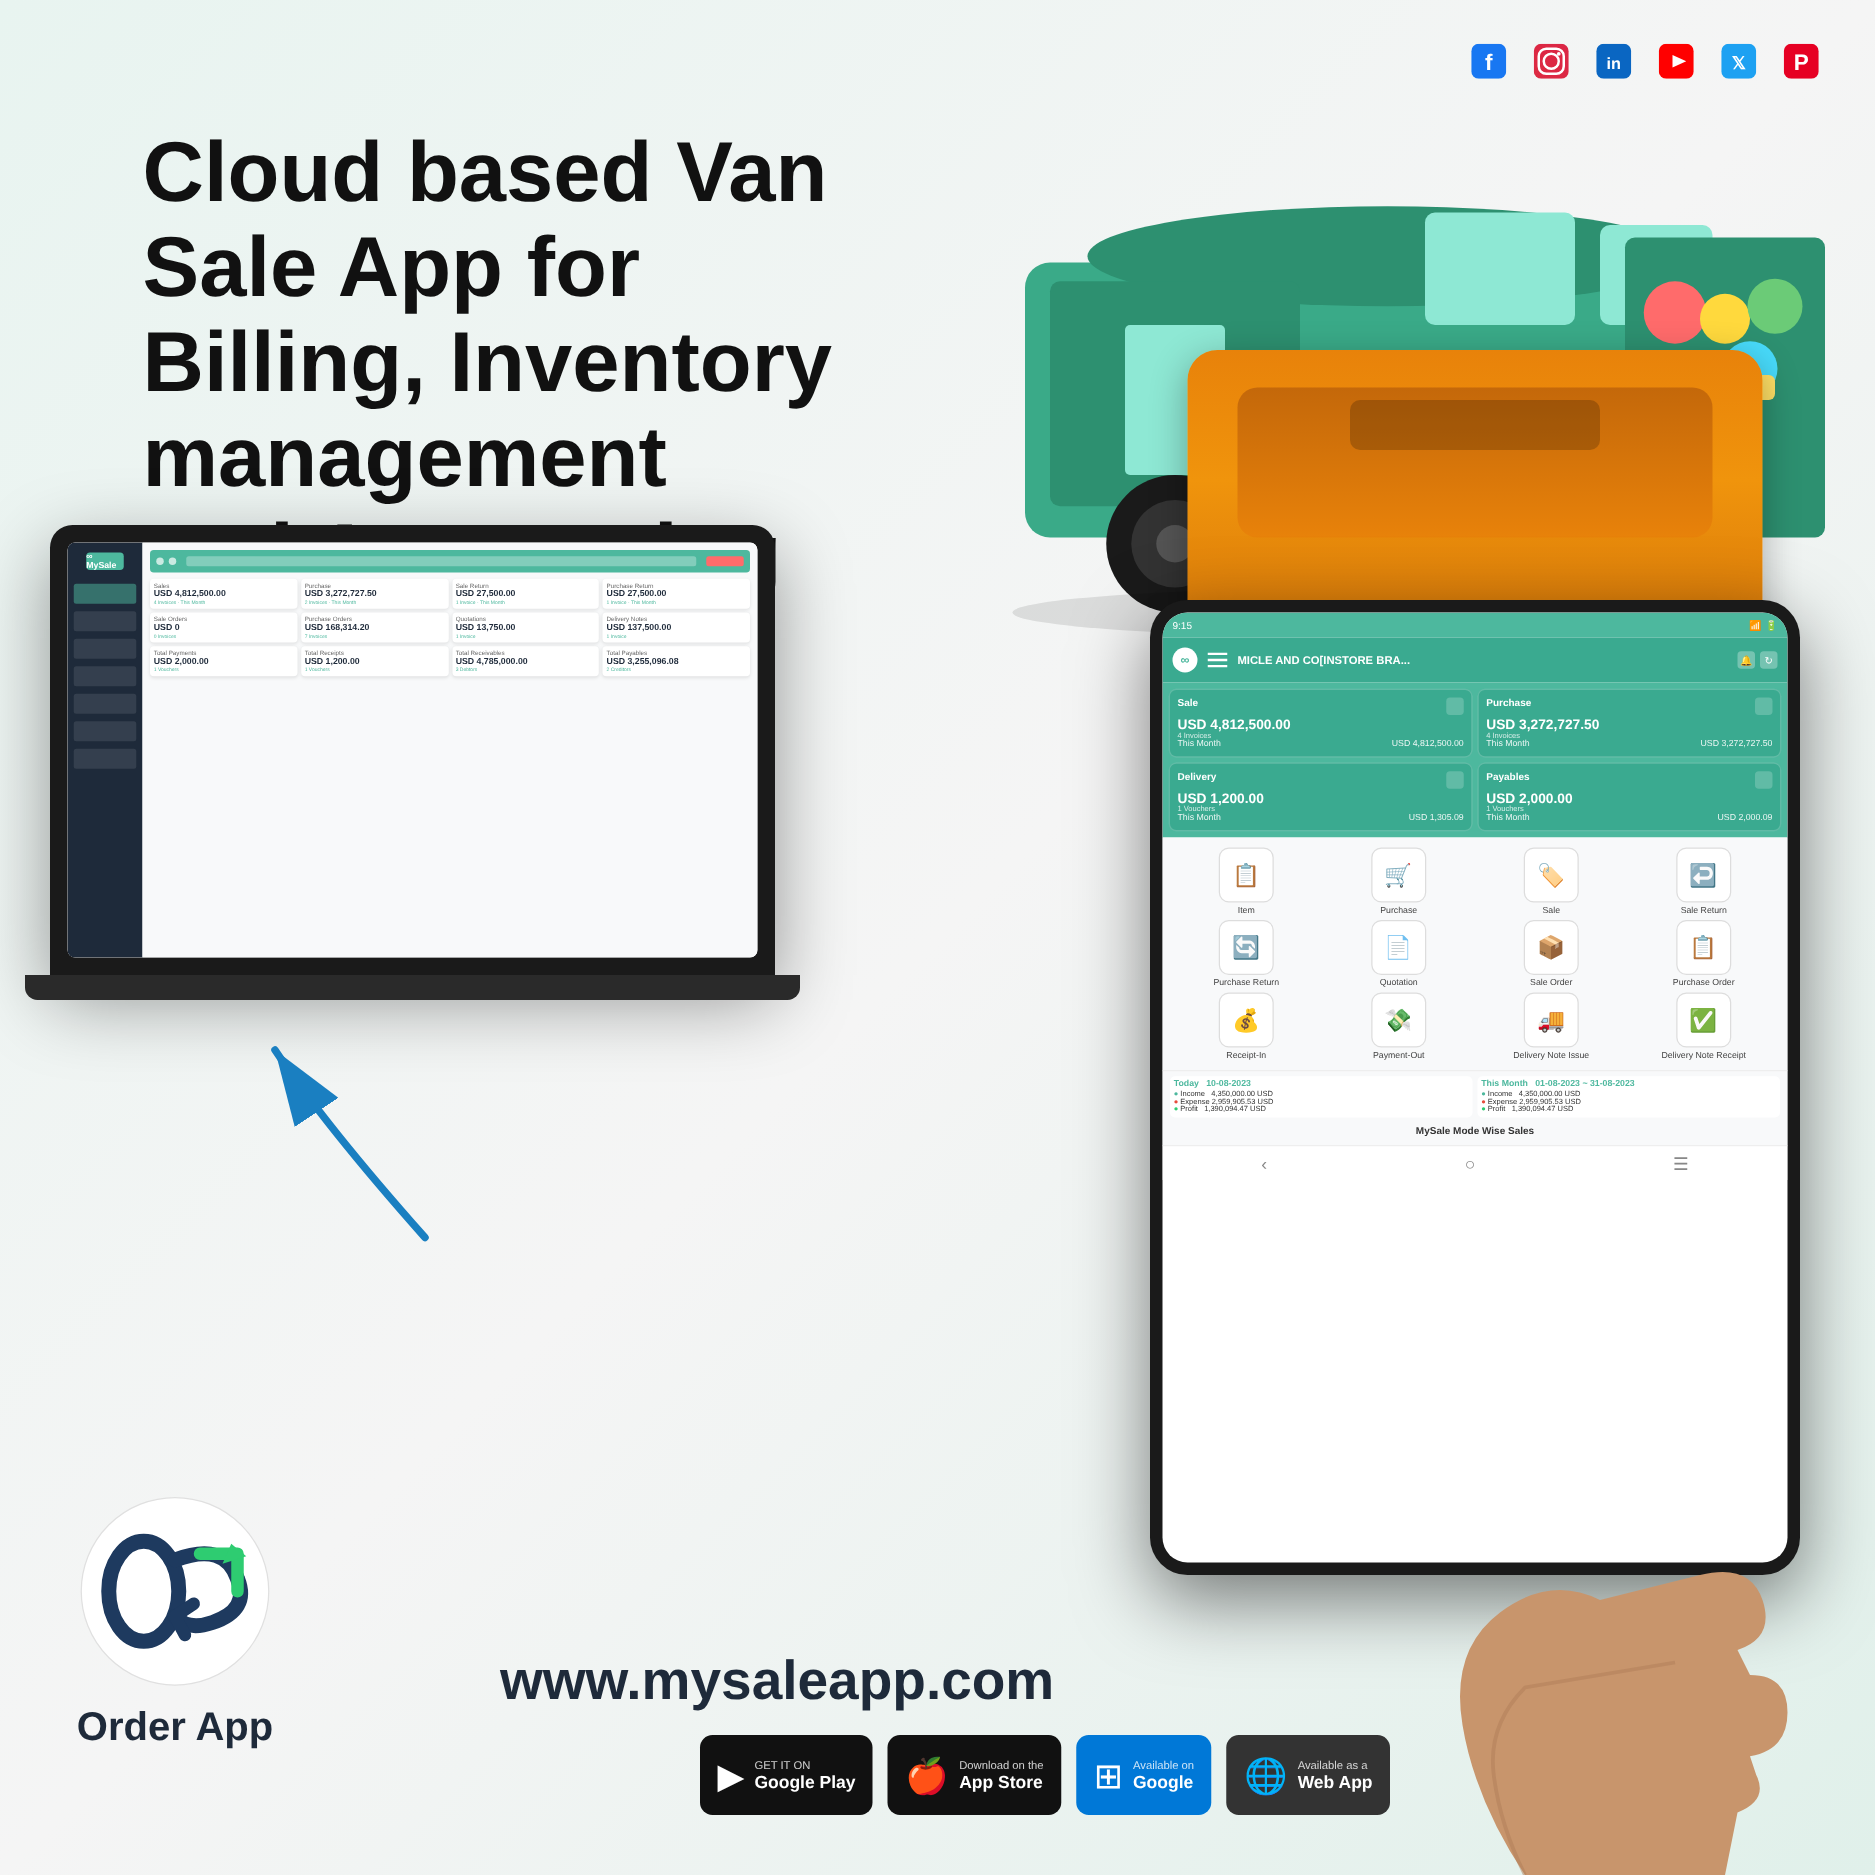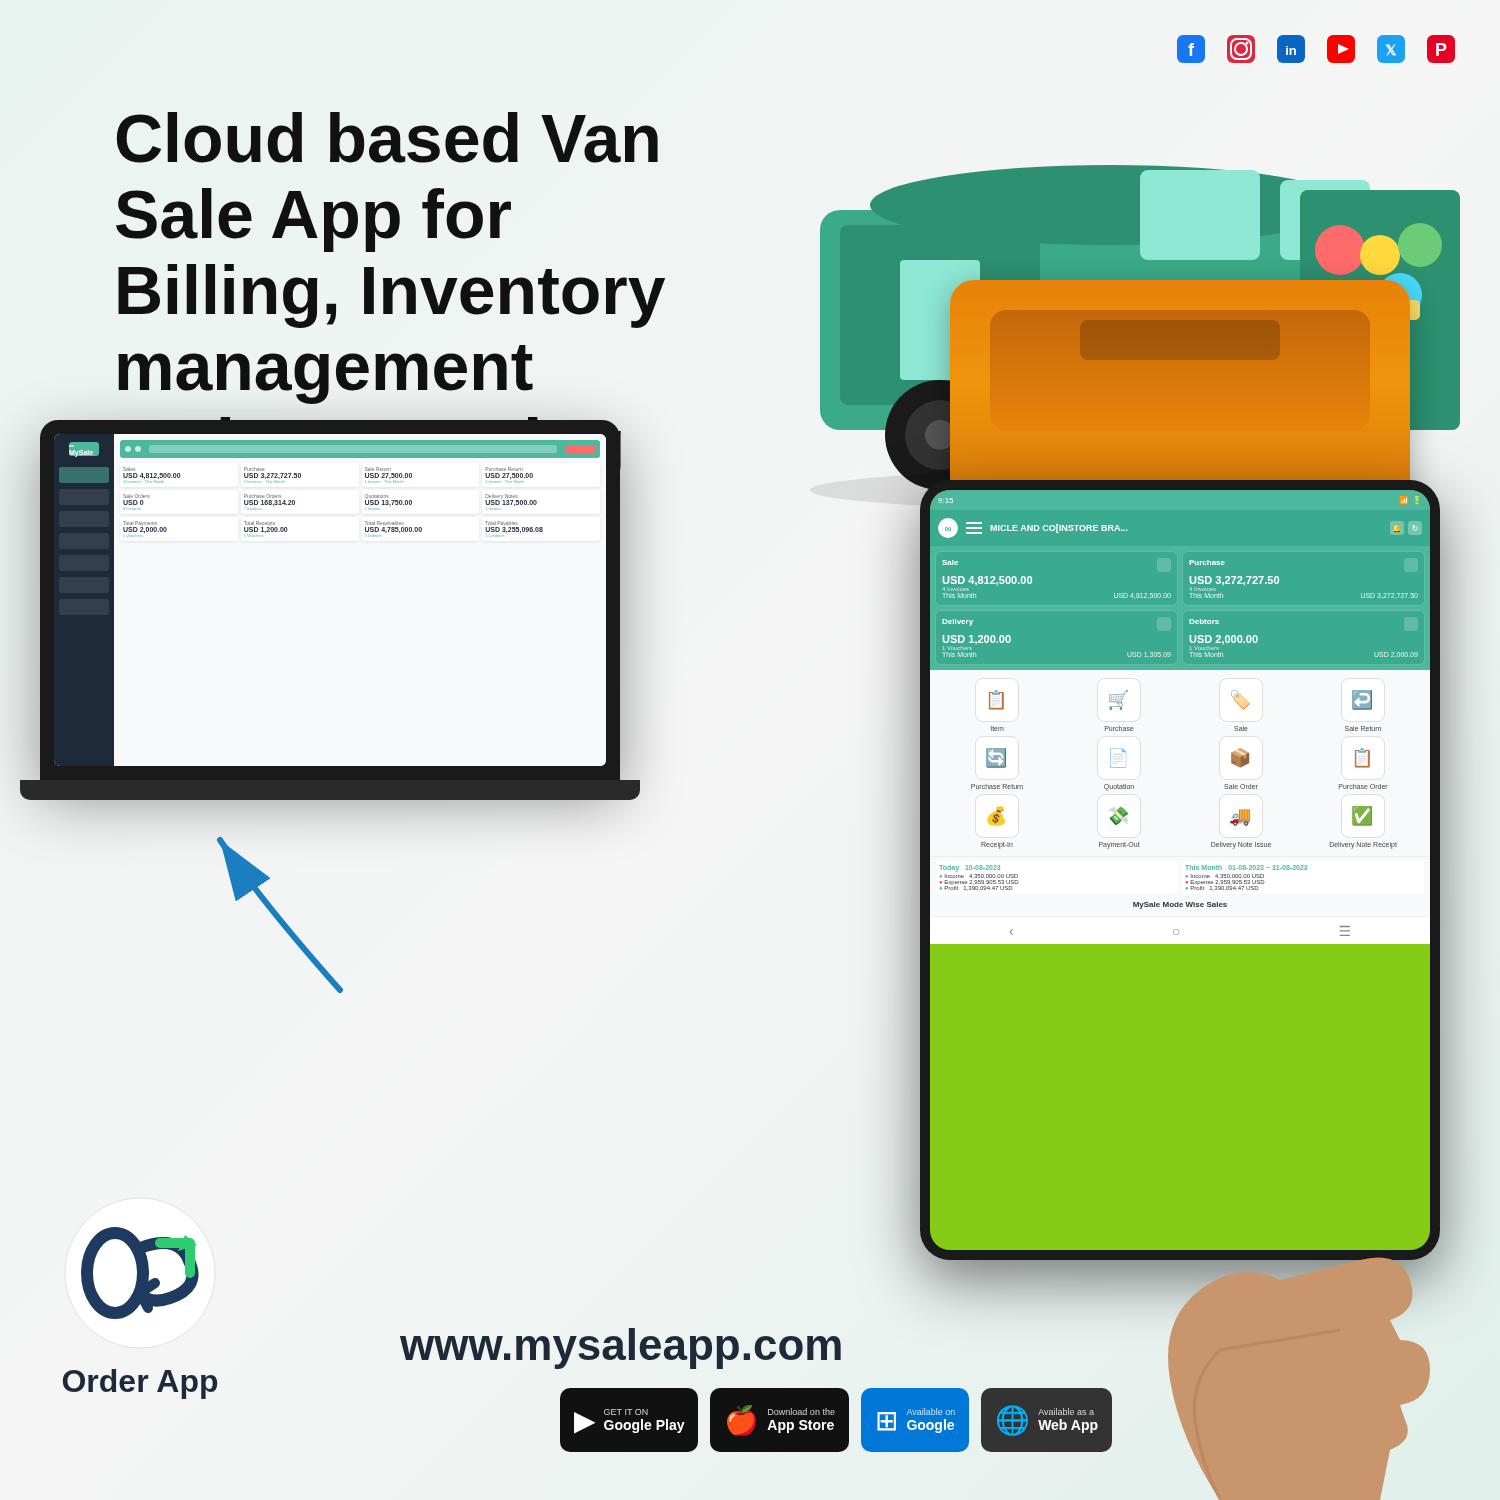--- a/index.html
+++ b/index.html
@@ -242,21 +242,21 @@
       border-radius: 30px;
       box-shadow: 0 20px 60px rgba(0,0,0,0.5);
       display: flex;
       flex-direction: column;
       align-items: center;
       padding: 10px;
     }
     .pos-screen {
       width: 100%;
       flex: 1;
-      background: #84cc16;
+      background: #ffffff;
       border-radius: 20px;
       overflow: hidden;
     }
 
     
     .ps-statusbar {
       height: 20px;
       background: #4db89e;
       display: flex;
       align-items: center;
@@ -619,21 +619,21 @@
           </div>
           <div class="ps-card-value">USD 1,200.00</div>
           <div class="ps-card-sub">1 Vouchers</div>
           <div class="ps-card-row">
             <span class="ps-card-mini">This Month</span>
             <span class="ps-card-mini">USD 1,305.09</span>
           </div>
         </div>
         <div class="ps-card">
           <div class="ps-card-header">
-            <span class="ps-card-label">Debtors</span>
+            <span class="ps-card-label">Payables</span>
             <div class="ps-card-icon"></div>
           </div>
           <div class="ps-card-value">USD 2,000.00</div>
           <div class="ps-card-sub">1 Vouchers</div>
           <div class="ps-card-row">
             <span class="ps-card-mini">This Month</span>
             <span class="ps-card-mini">USD 2,000.09</span>
           </div>
         </div>
       </div>

